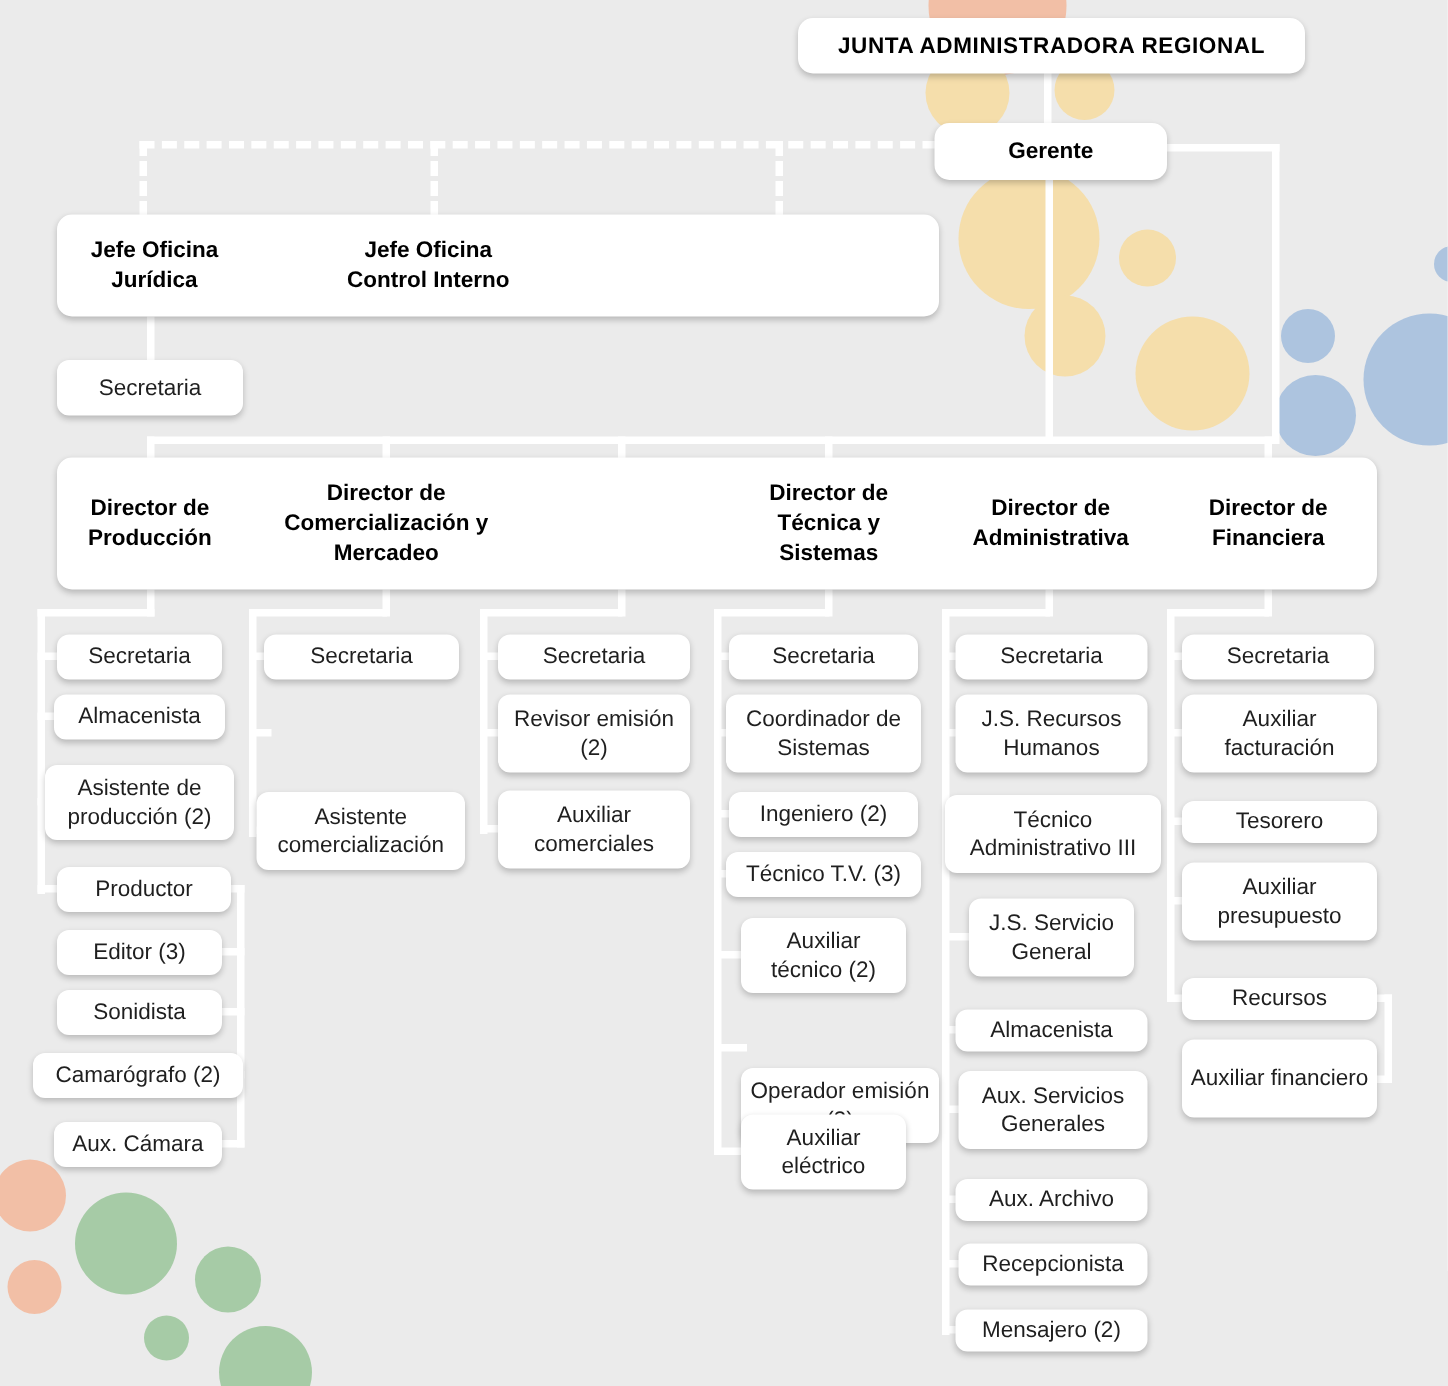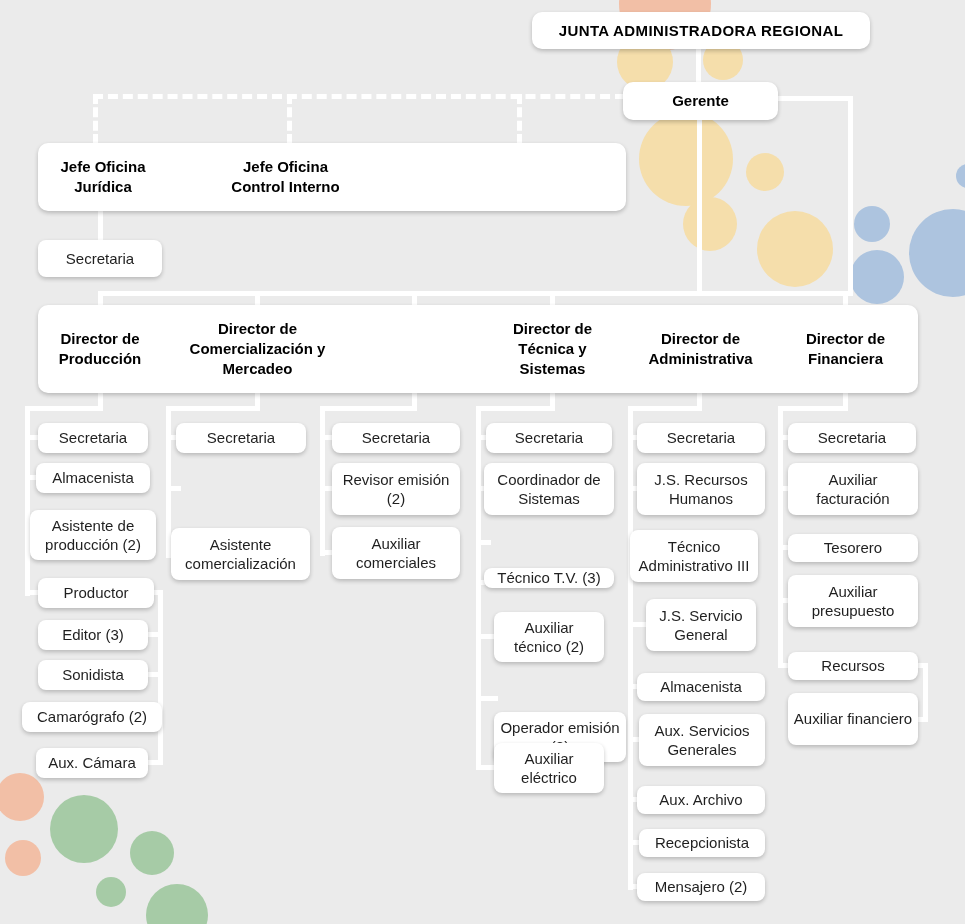--- a/index.html
+++ b/index.html
@@ -173,28 +173,29 @@
 
   <div class="node" style="left:176px;top:423px;width:130px;height:30px">Secretaria</div>
   <div class="node" style="left:171px;top:528px;width:139px;height:52px">Asistente comercialización</div>
 
   <div class="node" style="left:332px;top:423px;width:128px;height:30px">Secretaria</div>
   <div class="node" style="left:332px;top:463px;width:128px;height:52px">Revisor emisión (2)</div>
   <div class="node" style="left:332px;top:527px;width:128px;height:52px">Auxiliar comerciales</div>
 
   <div class="node" style="left:486px;top:423px;width:126px;height:30px">Secretaria</div>
   <div class="node" style="left:484px;top:463px;width:130px;height:52px">Coordinador de Sistemas</div>
-  <div class="node" style="left:484px;top:568px;width:130px;height:20px">Técnico T.V. (3)</div>
+  <div class="node" style="left:486px;top:528px;width:126px;height:30px">Ingeniero (2)</div>
+  <div class="node" style="left:484px;top:568px;width:130px;height:30px">Técnico T.V. (3)</div>
   <div class="node" style="left:494px;top:612px;width:110px;height:50px">Auxiliar técnico (2)</div>
   <div class="node" style="left:494px;top:712px;width:132px;height:50px">Operador emisión (3)</div>
   <div class="node" style="left:494px;top:743px;width:110px;height:50px">Auxiliar eléctrico</div>
 
   <div class="node" style="left:637px;top:423px;width:128px;height:30px">Secretaria</div>
   <div class="node" style="left:637px;top:463px;width:128px;height:52px">J.S. Recursos Humanos</div>
-  <div class="node" style="left:630px;top:530px;width:128px;height:52px">Técnico Administrativo III</div>
+  <div class="node" style="left:630px;top:530px;width:144px;height:52px">Técnico Administrativo III</div>
   <div class="node" style="left:646px;top:599px;width:110px;height:52px">J.S. Servicio General</div>
   <div class="node" style="left:637px;top:673px;width:128px;height:28px">Almacenista</div>
   <div class="node" style="left:639px;top:714px;width:126px;height:52px">Aux. Servicios Generales</div>
   <div class="node" style="left:637px;top:786px;width:128px;height:28px">Aux. Archivo</div>
   <div class="node" style="left:639px;top:829px;width:126px;height:28px">Recepcionista</div>
   <div class="node" style="left:637px;top:873px;width:128px;height:28px">Mensajero (2)</div>
 
   <div class="node" style="left:788px;top:423px;width:128px;height:30px">Secretaria</div>
   <div class="node" style="left:788px;top:463px;width:130px;height:52px">Auxiliar facturación</div>
   <div class="node" style="left:788px;top:534px;width:130px;height:28px">Tesorero</div>

